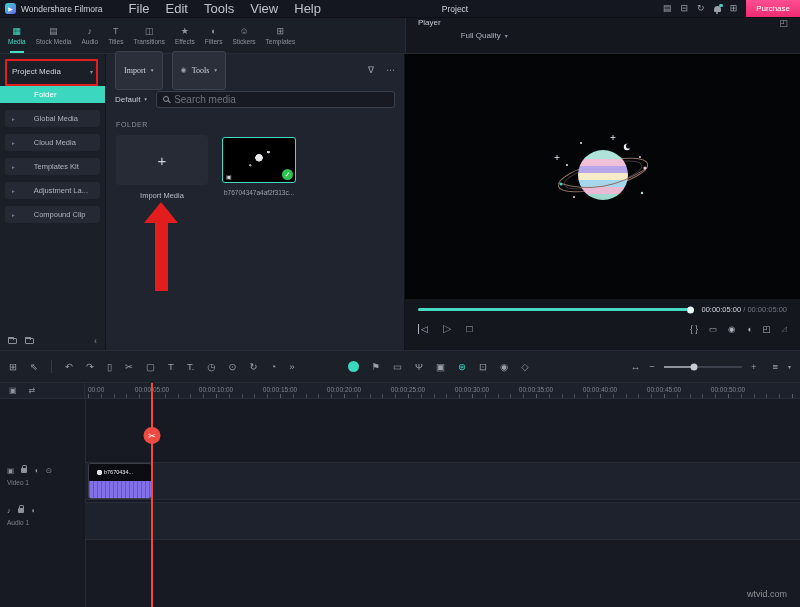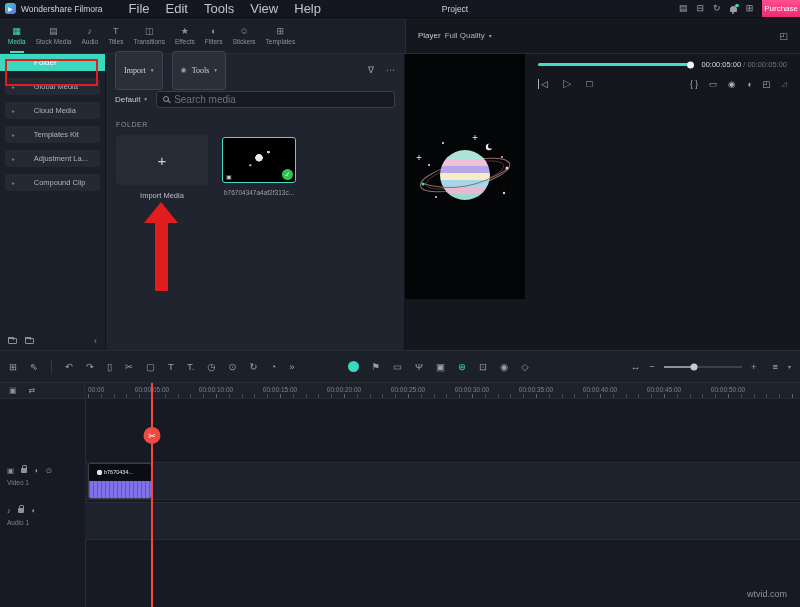--- a/index.html
+++ b/index.html
@@ -11,30 +11,30 @@
   .logo{width:11px;height:11px;border-radius:3px;background:linear-gradient(135deg,#35d6c8,#6f68ef);display:flex;align-items:center;justify-content:center;font-size:6px;color:#fff;margin-right:5px;flex:none}
   .app-title{font-size:8.5px;color:#cfd3da;margin-right:18px;white-space:nowrap}
   .menus{display:flex}
   .menu{font-size:13px;color:#bfc3cb;margin:4px 8px;cursor:default}
   .project-title{position:absolute;left:455px;transform:translateX(-50%);font-size:8.5px;color:#cfd3da}
   .top-right{margin-left:auto;display:flex;align-items:center;gap:9px;height:100%}
   .tico{font-size:9px;color:#9aa0aa;line-height:1}
   .bell{width:7px;height:6px;background:#9aa0aa;border-radius:3.5px 3.5px 1px 1px;position:relative;display:inline-block}
   .bell::after{content:"";position:absolute;left:2.5px;bottom:-2px;width:2px;height:2px;border-radius:50%;background:#9aa0aa}
   .bell::before{content:"";position:absolute;right:-2px;top:-2px;width:3.5px;height:3.5px;border-radius:50%;background:#3cd7bf}
-  .purchase{background:linear-gradient(180deg,#ff4f92,#ef2b71);border:none;color:#fff;font-size:8px;padding:0 2px;height:100%;font-family:inherit;cursor:pointer}
+  .purchase{background:linear-gradient(180deg,#ff4f92,#ef2b71);border:none;color:#fff;font-size:8px;padding:0 10px;height:100%;font-family:inherit;cursor:pointer}
 
   
   .ribbon{height:36px;display:flex;background:#1b1f28;border-bottom:1px solid #262b35}
   .tabs{width:405px;flex:none;display:flex;padding-left:3px}
   .tab{display:flex;flex-direction:column;align-items:center;justify-content:center;gap:2px;padding:0 5px;color:#8d929c;position:relative;font-size:6.5px;white-space:nowrap;cursor:pointer}
   .tab .ticon{font-size:9px;line-height:1}
   .tab.active{color:#45dcc3}
   .tab.active::after{content:"";position:absolute;bottom:0;left:7px;right:7px;height:2px;background:#45dcc3}
-  .player-head{flex:1;background:#14171e;display:flex;align-items:center;padding:0 12px;gap:4px;font-size:8px;color:#c6cad2;border-left:1px solid #262b35}
+  .player-head{flex:1;background:#14171e;display:flex;padding:0 12px;gap:20px;font-size:8px;color:#c6cad2;border-left:1px solid #262b35}
   .quality{display:flex;align-items:center;gap:4px;color:#aeb3bc;cursor:pointer}
   .chev{font-size:6px;color:#8d929c}
   .ph-expand{margin-left:auto;color:#9aa0aa;font-size:9px;cursor:pointer}
 
   
   .main{display:flex;height:296px}
 
   .sidebar{width:105px;flex:none;background:#1b1f28;position:relative}
   .annotation-box{position:absolute;left:5px;top:5px;width:93px;height:27px;border:2px solid #e11d1d;z-index:3;pointer-events:none}
   .sb-project{height:30px;display:flex;align-items:center;padding:0 12px;font-size:8px;color:#d0d4db;margin-top:2px;cursor:pointer}
@@ -70,21 +70,21 @@
     radial-gradient(circle at 50% 45%,#e8e8ea 0 3.5px,transparent 4px),
     radial-gradient(circle at 63% 32%,#c9ced8 0 1.2px,transparent 1.6px),
     radial-gradient(circle at 38% 62%,#9aa0aa 0 1px,transparent 1.4px)}
   .img-badge{position:absolute;left:3px;bottom:2px;font-size:6px;color:#cfd3da;line-height:1}
   .check-badge{position:absolute;right:2px;bottom:2px;width:11px;height:11px;border-radius:50%;background:#2fc24d;color:#fff;font-size:7px;display:flex;align-items:center;justify-content:center}
   .clip-name{font-size:6.5px;color:#9aa0aa;max-width:88px;white-space:nowrap}
   .arrow{position:absolute;left:55px;top:148px;transform:translateX(-50%);z-index:4;pointer-events:none}
   .arrow-head{width:0;height:0;border-left:17px solid transparent;border-right:17px solid transparent;border-bottom:21px solid #e11d1d}
   .arrow-shaft{width:13px;height:68px;background:#e11d1d;margin:0 auto}
 
-  .preview{flex:1;background:#14171e;display:flex;min-width:0}
+  .preview{flex:1;background:#14171e;display:flex;flex-direction:column;min-width:0}
   .stage{height:245px;background:#040507;display:flex;align-items:center;justify-content:center}
   .pv-controls{flex:1;padding:6px 13px 0}
   .progress-row{display:flex;align-items:center;gap:10px}
   .progress{flex:1;height:3px;background:#2b303b;border-radius:2px;position:relative;cursor:pointer}
   .progress-fill{position:absolute;left:0;top:0;bottom:0;width:100%;background:#45dcc3;border-radius:2px}
   .progress-knob{position:absolute;right:-3px;top:50%;transform:translateY(-50%);width:7px;height:7px;border-radius:50%;background:#e8f6f2}
   .time{font-size:7.5px;white-space:nowrap}
   .cur{color:#d4d8df}.sep,.tot{color:#70757f}
   .transport{display:flex;align-items:center;margin-top:8px;color:#aeb3bc}
   .t-left{display:flex;align-items:center;gap:15px;font-size:10px}
@@ -210,20 +210,24 @@
         <span class="chev">▾</span>
       </span>
       <span class="ph-expand">◰</span>
     </div>
   </div>
 
   <div class="main">
 
     <aside class="sidebar">
       <div class="annotation-box"></div>
+      <div class="sb-project">
+        <span>Project Media</span>
+        <span class="chev">▾</span>
+      </div>
       <div class="sb-folder">
         <span>Folder</span>
       </div>
       <div class="sb-item">
         <span class="chev">▸</span>
         <span>Global Media</span>
       </div>
       <div class="sb-item">
         <span class="chev">▸</span>
         <span>Cloud Media</span>

